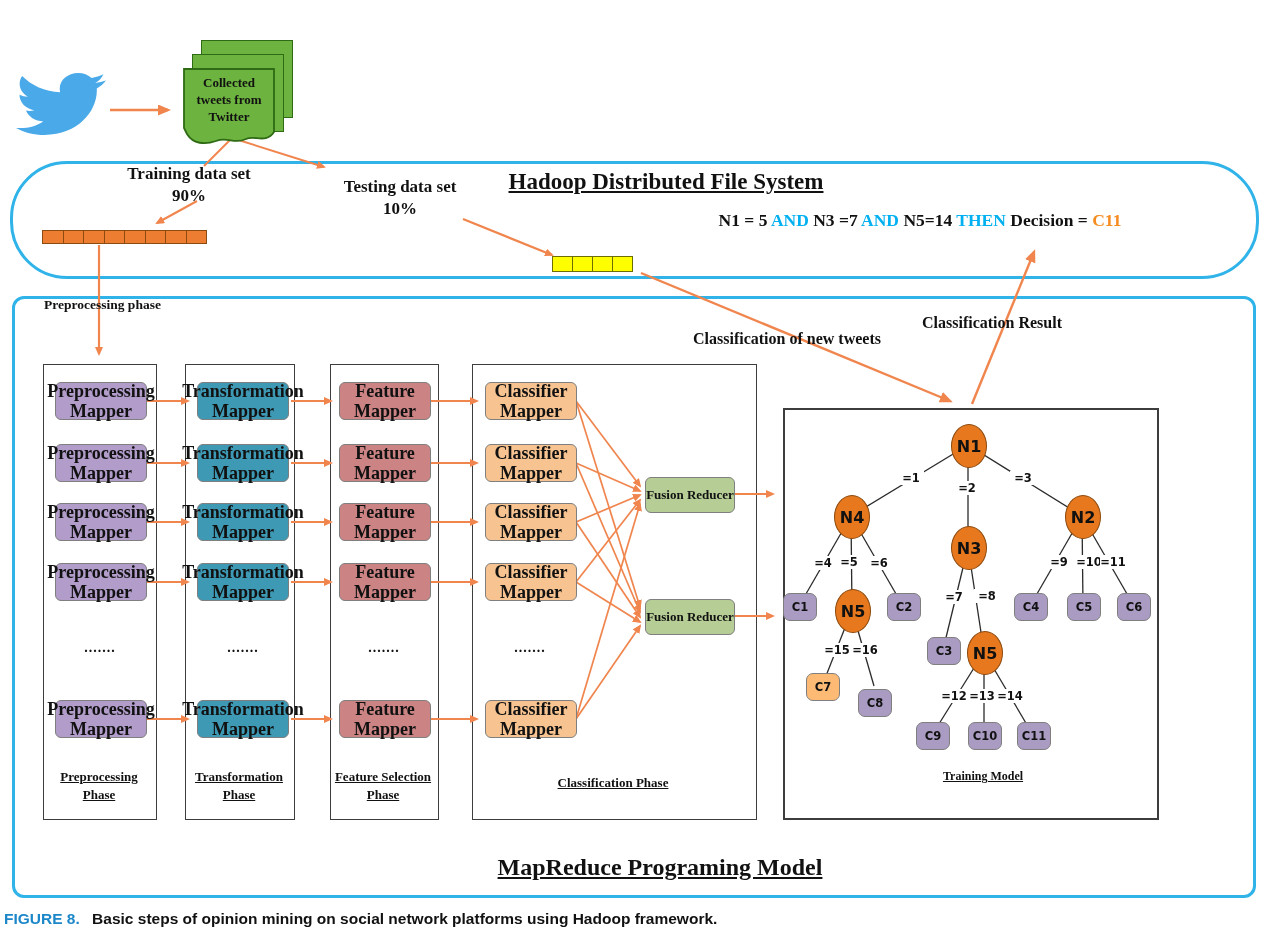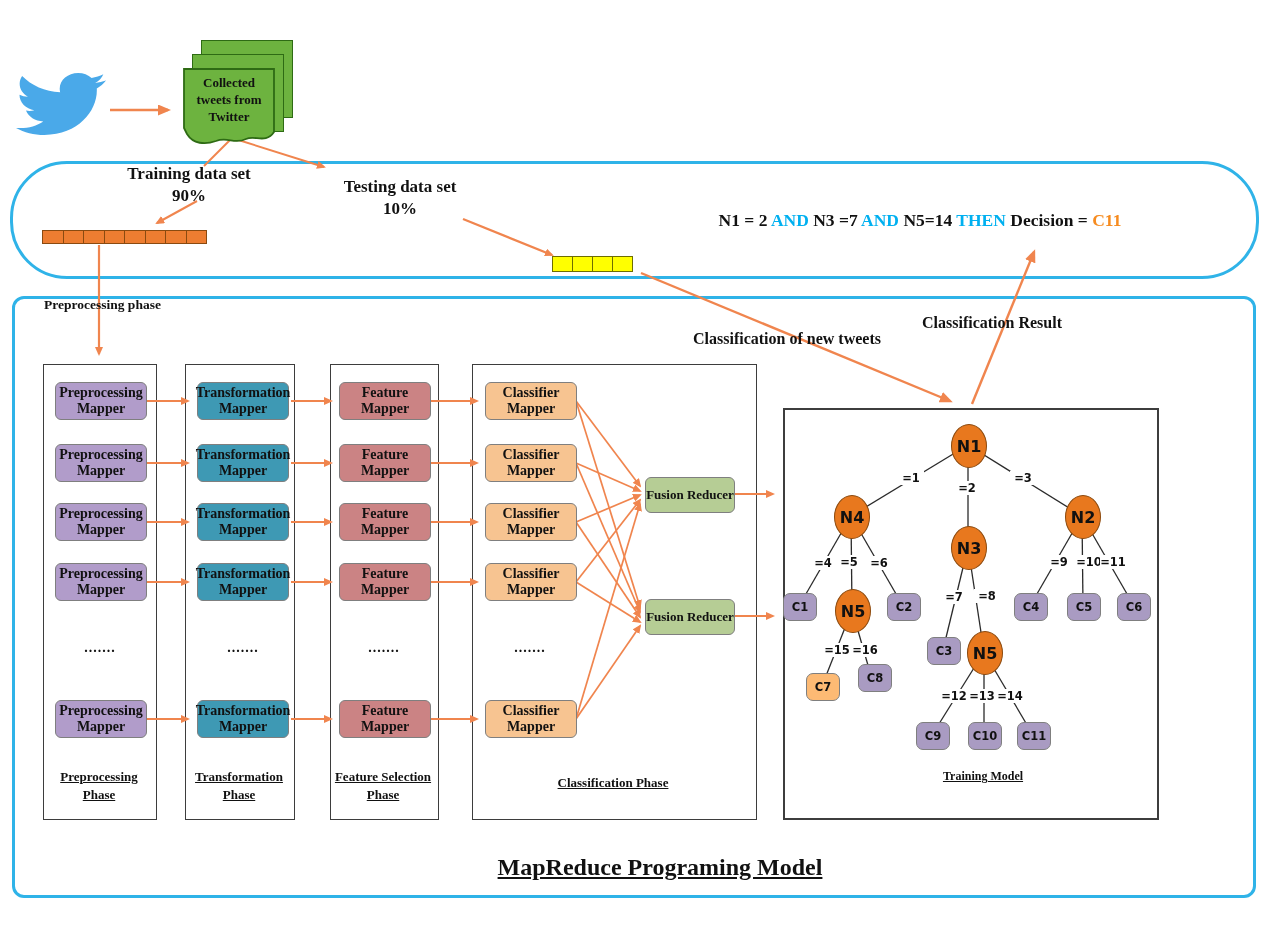--- a/index.html
+++ b/index.html
@@ -9,21 +9,21 @@
   .serifb{font-family:"Liberation Serif", serif;font-weight:bold;color:#111;}
   .ctr{text-align:center;}
   
   .hdfs-box{left:10px;top:145px;width:1243px;height:112px;border:3px solid #2FB3E8;border-radius:57px;}
   .mr-box{left:12px;top:280px;width:1238px;height:596px;border:3px solid #2FB3E8;border-radius:12px;}
   
   .colframe{border:1.6px solid #3d3d3d;background:transparent;}
   
   .mapper{width:90px;height:36px;border:1.6px solid #7f7f7f;border-radius:6px;
           display:flex;align-items:center;justify-content:center;text-align:center;
-          font-weight:bold;font-size:14px;line-height:1.12;z-index:3;}
+          font-weight:bold;font-size:18px;line-height:1.12;z-index:3;}
   .fusion{width:88px;height:34px;border:1.6px solid #7f7f7f;border-radius:6px;
           display:flex;align-items:center;justify-content:center;font-weight:bold;font-size:13px;z-index:3;}
   .dots{font-weight:bold;font-size:14px;letter-spacing:1px;z-index:3;}
   
   .tnode{width:34px;height:42px;border:1.6px solid #8c4a0e;border-radius:50%;
          display:flex;align-items:center;justify-content:center;
          font-family:"DejaVu Sans", sans-serif;font-weight:bold;font-size:16px;z-index:4;}
   .cnode{width:32px;height:26px;border:1.6px solid #7f7f7f;border-radius:7px;
          display:flex;align-items:center;justify-content:center;
          font-family:"DejaVu Sans", sans-serif;font-weight:bold;font-size:11.5px;z-index:4;}
@@ -137,22 +137,23 @@
       <path d="M1,1 H91 V64 C83,76 72,67 63,71 C51,77 45,68 33,73 C22,77 10,76 4,66 L1,60 Z" fill="#6DB33F" stroke="#2e6b14" stroke-width="1.8"></path>
     </svg>
     <div class="abs serifb ctr" style="left:186px;top:58px;width:86px;font-size:13px;line-height:17px;z-index:4;">Collected tweets from Twitter</div>
   </div>
 
   <div class="abs serifb ctr" style="left:110px;top:148px;width:158px;font-size:17px;z-index:5;">Training data set</div>
   <div class="abs serifb ctr" style="left:110px;top:170px;width:158px;font-size:17px;z-index:5;">90%</div>
   <div class="abs serifb ctr" style="left:330px;top:161px;width:140px;font-size:17px;z-index:5;">Testing data set</div>
   <div class="abs serifb ctr" style="left:330px;top:183px;width:140px;font-size:17px;z-index:5;">10%</div>
 
+  <div class="abs serifb ctr" style="left:470px;top:153px;width:392px;font-size:23px;text-decoration:underline;z-index:5;">Hadoop Distributed File System</div>
   <div class="abs serifb ctr" style="left:705px;top:194px;width:430px;font-size:17.5px;z-index:5;">
-    <span>N1 = 2 </span><span style="color:#00B0F0">AND</span><span> N3 =7 </span><span style="color:#00B0F0">AND</span><span> N5=14 </span><span style="color:#00B0F0">THEN</span><span> Decision = </span><span style="color:#F68B1F">C11</span>
+    <span>N1 = 5 </span><span style="color:#00B0F0">AND</span><span> N3 =7 </span><span style="color:#00B0F0">AND</span><span> N5=14 </span><span style="color:#00B0F0">THEN</span><span> Decision = </span><span style="color:#F68B1F">C11</span>
   </div>
 
   <div class="abs bar" style="left:43px;top:214px;width:164px;height:14px;">
     <div style="background:#ED7D31"></div>
       <div style="background:#ED7D31"></div>
       <div style="background:#ED7D31"></div>
       <div style="background:#ED7D31"></div>
     <div style="background:#ED7D31"></div>
       <div style="background:#ED7D31"></div>
       <div style="background:#ED7D31"></div>
@@ -213,21 +214,21 @@
   <div class="abs tnode" style="left:835px;top:573px;background:#E8781E">N5</div>
   <div class="abs tnode" style="left:967px;top:615px;background:#E8781E">N5</div>
 
   <div class="abs cnode" style="left:783px;top:577px;background:#A99BC2">C1</div>
   <div class="abs cnode" style="left:887px;top:577px;background:#A99BC2">C2</div>
   <div class="abs cnode" style="left:927px;top:621px;background:#A99BC2">C3</div>
   <div class="abs cnode" style="left:1014px;top:577px;background:#A99BC2">C4</div>
   <div class="abs cnode" style="left:1067px;top:577px;background:#A99BC2">C5</div>
   <div class="abs cnode" style="left:1117px;top:577px;background:#A99BC2">C6</div>
   <div class="abs cnode" style="left:806px;top:657px;background:#fdba74">C7</div>
-  <div class="abs cnode" style="left:858px;top:648px;background:#A99BC2">C8</div>
+  <div class="abs cnode" style="left:858px;top:673px;background:#A99BC2">C8</div>
   <div class="abs cnode" style="left:916px;top:706px;background:#A99BC2">C9</div>
   <div class="abs cnode" style="left:968px;top:706px;background:#A99BC2">C10</div>
   <div class="abs cnode" style="left:1017px;top:706px;background:#A99BC2">C11</div>
 
   <div class="abs elabel" style="left:898px;top:455px;">=1</div>
   <div class="abs elabel" style="left:954px;top:465px;">=2</div>
   <div class="abs elabel" style="left:1010px;top:455px;">=3</div>
   <div class="abs elabel" style="left:810px;top:540px;">=4</div>
   <div class="abs elabel" style="left:836px;top:539px;">=5</div>
   <div class="abs elabel" style="left:866px;top:540px;">=6</div>
@@ -238,14 +239,18 @@
   <div class="abs elabel" style="left:1100px;top:539px;">=11</div>
   <div class="abs elabel" style="left:941px;top:673px;">=12</div>
   <div class="abs elabel" style="left:969px;top:673px;">=13</div>
   <div class="abs elabel" style="left:997px;top:673px;">=14</div>
   <div class="abs elabel" style="left:824px;top:627px;">=15</div>
   <div class="abs elabel" style="left:852px;top:627px;">=16</div>
 
   <div class="abs serifb ctr" style="left:903px;top:753px;width:160px;font-size:12px;text-decoration:underline;z-index:4;">Training Model</div>
   <div class="abs serifb ctr" style="left:480px;top:838px;width:360px;font-size:24px;text-decoration:underline;z-index:4;">MapReduce Programing Model</div>
 
+  <div class="abs" style="left:4px;top:894px;font-family:'Liberation Sans', sans-serif;font-weight:bold;font-size:15.5px;z-index:4;">
+    <span style="color:#1B87C9">FIGURE 8.</span>
+    <span style="margin-left:8px;color:#111;">Basic steps of opinion mining on social network platforms using Hadoop framework.</span>
+  </div>
 
 </div>
 
 </body></html>

